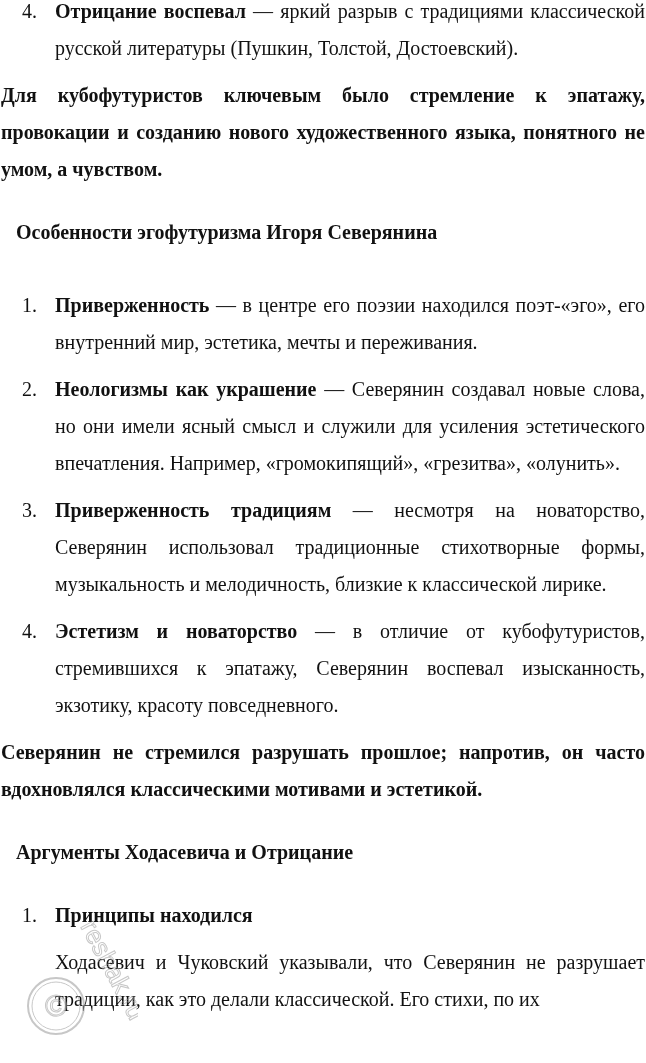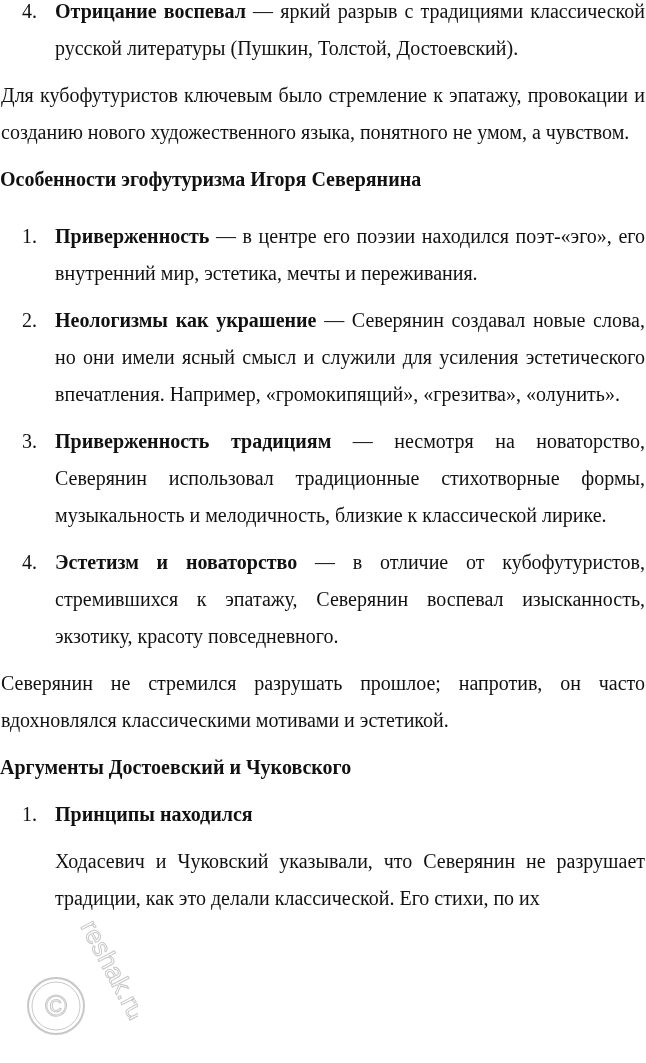--- a/index.html
+++ b/index.html
@@ -3,23 +3,23 @@
 <meta charset="utf-8">
 <style>
   html, body { margin: 0; padding: 0; background: #ffffff; }
   body {
     width: 646px; height: 1063px; overflow: hidden; position: relative;
     font-family: "Liberation Serif", "DejaVu Serif", serif;
     font-size: 20px; color: #111; 
   }
   .page { position: absolute; left: 0; top: -7px; width: 646px; }
   p, .li { margin: 0; line-height: 37px; text-align: justify; }
-  p.body { padding: 0 1px 0 1px; }
+  p.body { padding: 0 1px 0 1px; font-weight: bold; }
   .gap { height: 10px; }
-  .heading { font-weight: bold; line-height: 37px; margin: 0; text-align: left; }
+  .heading { font-weight: bold; line-height: 37px; margin: 16px; text-align: left; }
   .li { position: relative; padding-left: 55px; padding-right: 1px; }
   .li .num { position: absolute; left: 22px; top: 0; }
   b { font-weight: bold; }
   .watermark {
     position: absolute; left: 18px; top: 908px; width: 120px; height: 150px;
     pointer-events: none; opacity: 0.55;
   }
 </style>
 </head>
 <body>
@@ -60,21 +60,21 @@
 
   <div class="li">
     <span class="num">4.</span>
     <b>Эстетизм и новаторство</b><span> — в отличие от кубофутуристов, стремившихся к эпатажу, Северянин воспевал изысканность, экзотику, красоту повседневного.</span>
   </div>
   <div class="gap"></div>
 
   <p class="body">Северянин не стремился разрушать прошлое; напротив, он часто вдохновлялся классическими мотивами и эстетикой.</p>
   <div class="gap"></div>
 
-  <p class="heading">Аргументы Достоевский и Чуковского</p>
+  <p class="heading">Аргументы Ходасевича и Отрицание</p>
   <div class="gap"></div>
 
   <div class="li">
     <span class="num">1.</span>
     <b>Принципы находился</b>
   </div>
   <div class="gap"></div>
   <div class="li">
     <span>Ходасевич и Чуковский указывали, что Северянин не разрушает традиции, как это делали классической. Его стихи, по их</span>
   </div>

